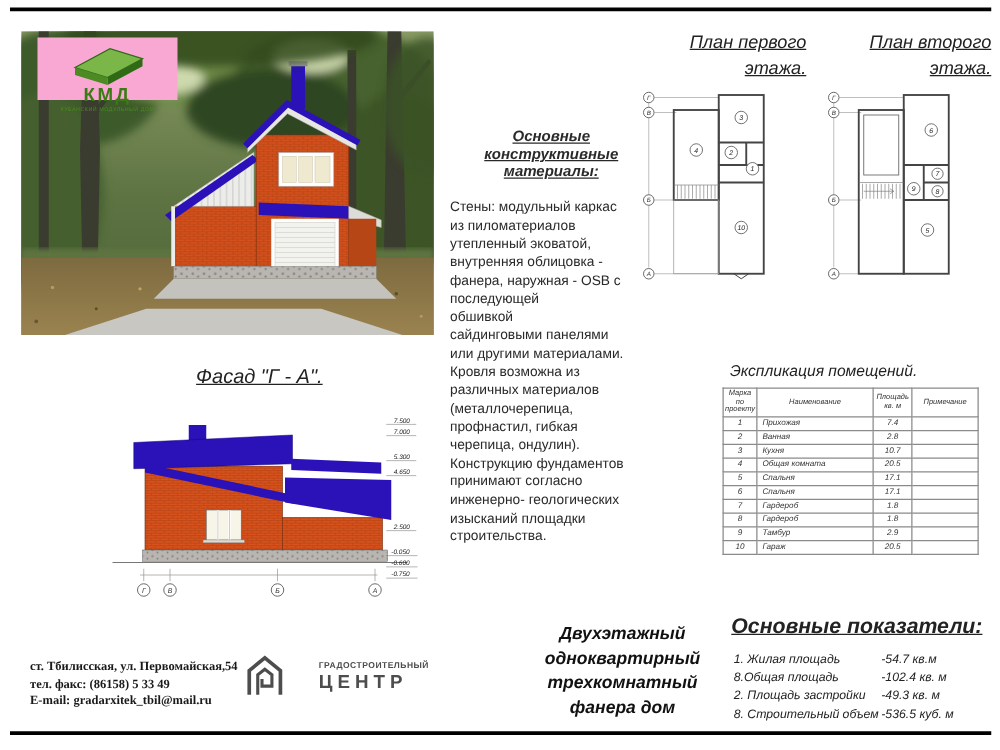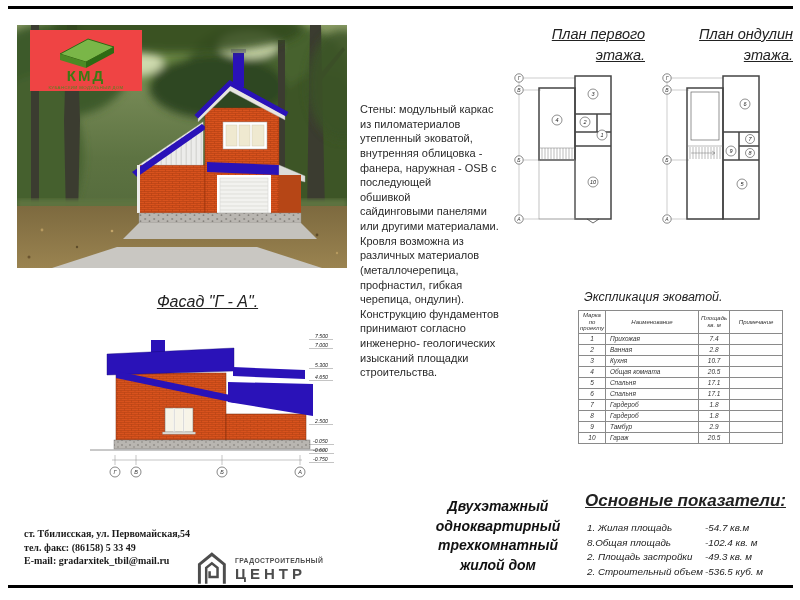--- a/index.html
+++ b/index.html
@@ -7,21 +7,21 @@
     position:relative; width:800px; height:600px; background:#ffffff;
     font-family:"Liberation Sans", sans-serif; overflow:hidden;
     margin:0 auto;
   }
   .bar { position:absolute; left:8px; right:7px; height:3px; background:#000; }
   .bar.top { top:6px; } .bar.bottom { top:585px; }
 
   .photo { position:absolute; left:17px; top:25px; width:330px; height:243px; }
   .photo svg { display:block; }
 
-  .kmd-box { position:absolute; left:30px; top:30px; width:112px; height:61px; background:#ef4444; }
+  .kmd-box { position:absolute; left:30px; top:30px; width:112px; height:50px; background:#f9a8d4; }
 
   .facade-caption {
     position:absolute; left:100px; top:293px; width:215px; text-align:center;
     font-size:16px; font-style:italic; color:#222; text-decoration:underline;
   }
 
   .elevation { position:absolute; left:88px; top:328px; width:250px; height:152px; }
 
   .materials { position:absolute; left:360px; top:102px; width:162px; color:#2a2a2a; }
   .materials .m-title {
@@ -63,21 +63,21 @@
   }
   .indicators .i-row { display:flex; font-size:9.8px; font-style:italic; margin:0 0 3.5px 4px; }
   .indicators .i-label { width:118px; flex:none; }
 
   .address {
     position:absolute; left:24px; top:527px;
     font-family:"Liberation Serif", serif; font-weight:bold; font-size:10px;
     line-height:1.35; color:#1a1a1a;
   }
 
-  .gradlogo { position:absolute; left:196px; top:552px; display:flex; align-items:center; color:#4d4d4d; }
+  .gradlogo { position:absolute; left:196px; top:524px; display:flex; align-items:center; color:#4d4d4d;gap:20px; }
   .gradlogo .gl-text { margin-left:5px; }
   .gradlogo .gl-line1 { font-size:6.8px; font-weight:bold; letter-spacing:0.4px; }
   .gradlogo .gl-line2 { font-size:15px; font-weight:bold; letter-spacing:4px; margin-top:1px; }
 </style>
 </head>
 <body>
 
 <div class="slide">
   <div class="bar top"></div>
   <div class="bar bottom"></div>
@@ -259,20 +259,22 @@
       <text x="225" y="115">-0.050</text>
         <line x1="221" y1="116.5" x2="246" y2="116.5" stroke="#555" stroke-width="0.35"></line>
       <text x="225" y="124">-0.600</text>
         <line x1="221" y1="125.5" x2="246" y2="125.5" stroke="#555" stroke-width="0.35"></line>
       <text x="225" y="133">-0.750</text>
         <line x1="221" y1="134.5" x2="246" y2="134.5" stroke="#555" stroke-width="0.35"></line>
     </g>
   </svg>
 
   <div class="materials">
+    <div class="m-title">Основные конструктивные
+материалы:</div>
     <div class="m-body">Стены: модульный каркас
 из пиломатериалов
 утепленный эковатой,
 внутренняя облицовка -
 фанера, наружная - OSB с
 последующей
 обшивкой
 сайдинговыми панелями
 или другими материалами.
 Кровля возможна из
@@ -332,21 +334,21 @@
         <text x="88" y="24">3</text>
         <text x="52" y="50">4</text>
         <text x="80" y="52">2</text>
         <text x="97" y="65">1</text>
         <text x="88" y="112">10</text>
       </g>
     </svg>
   </div>
 
   <div class="plan p2">
-    <div class="p-title">План ондулин
+    <div class="p-title">План второго
 этажа.</div>
     <svg viewBox="0 0 140 165" width="140" height="165">
       <g stroke="#999" stroke-width="0.5">
         <line x1="14" y1="10" x2="14" y2="142"></line>
         <line x1="18.5" y1="6" x2="70" y2="6"></line>
           <line x1="18.5" y1="18" x2="36" y2="18"></line>
         <line x1="18.5" y1="88" x2="36" y2="88"></line>
           <line x1="18.5" y1="147" x2="70" y2="147"></line>
       </g>
       <g fill="#fff" stroke="#555" stroke-width="0.7">
@@ -382,21 +384,21 @@
         <text x="92" y="34">6</text>
         <text x="97" y="69">7</text>
         <text x="78" y="81">9</text>
         <text x="97" y="83">8</text>
         <text x="89" y="114">5</text>
       </g>
     </svg>
   </div>
 
   <div class="explication">
-    <div class="e-title">Экспликация эковатой.</div>
+    <div class="e-title">Экспликация помещений.</div>
     <table class="exp">
       <colgroup>
           <col class="cw0">
           <col class="cw1">
           <col class="cw2">
           <col class="cw3">
         </colgroup>
       <tbody>
           <tr>
         <th>Марка
@@ -467,38 +469,38 @@
             <td class="c">20.5</td>
             <td class="c"></td>
           </tr>
     </tbody>
       </table>
   </div>
 
   <div class="description">Двухэтажный
 одноквартирный
 трехкомнатный
-жилой дом</div>
+фанера дом</div>
 
   <div class="indicators">
     <div class="i-title">Основные показатели:</div>
     <div class="i-row">
       <span class="i-label">1. Жилая площадь</span>
       <span class="i-value">-54.7  кв.м</span>
     </div>
     <div class="i-row">
       <span class="i-label">8.Общая площадь</span>
       <span class="i-value">-102.4 кв. м</span>
     </div>
     <div class="i-row">
       <span class="i-label">2. Площадь застройки</span>
       <span class="i-value">-49.3 кв. м</span>
     </div>
     <div class="i-row">
-      <span class="i-label">2. Строительный объем</span>
+      <span class="i-label">8. Строительный объем</span>
       <span class="i-value">-536.5 куб. м</span>
     </div>
   </div>
 
   <div class="address">
     <div>ст. Тбилисская,  ул. Первомайская,54</div>
     <div>тел. факс:  (86158)  5 33 49</div>
     <div>E-mail: gradarxitek_tbil@mail.ru</div>
   </div>
 

